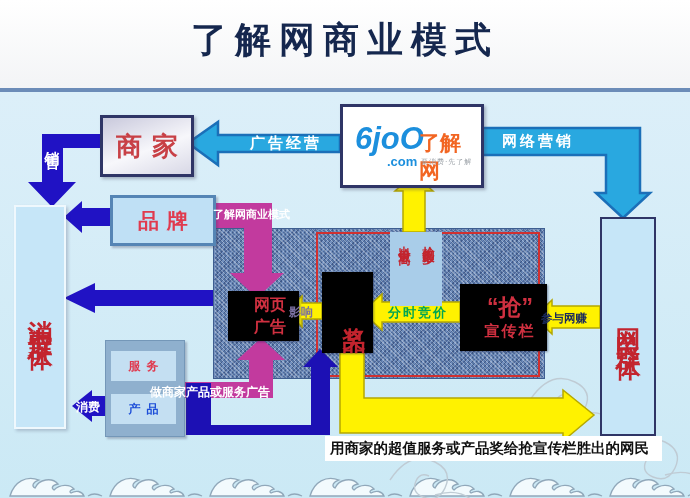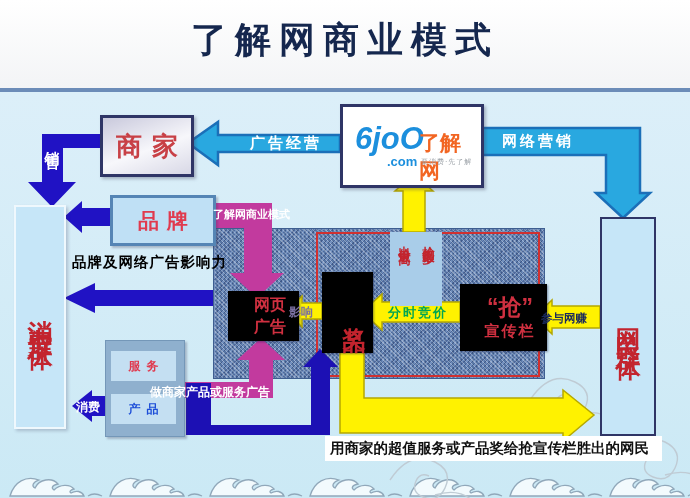--- a/index.html
+++ b/index.html
@@ -191,18 +191,17 @@
   <div class="albl w sales-lbl" style="left:42px;top:139px;">销售</div>
   <div class="albl w" style="left:250px;top:134px;font-size:15px;letter-spacing:3px;">广告经营</div>
   <div class="albl w" style="left:502px;top:132px;font-size:15px;letter-spacing:3px;">网络营销</div>
   <div class="albl w" style="left:213px;top:207px;font-size:11px;">了解网商业模式</div>
   <div class="albl" style="left:289px;top:304px;font-size:12px;color:#7A6FA0;">影响</div>
   <div class="albl" style="left:388px;top:304px;font-size:13px;color:#00A651;letter-spacing:2px;">分时竞价</div>
   <div class="albl" style="left:541px;top:311px;font-size:11.5px;color:#1A2A5C;">参与网赚</div>
   <div class="albl w" style="left:150px;top:384px;font-size:12px;">做商家产品或服务广告</div>
   <div class="albl w" style="left:76px;top:399px;font-size:12px;">消费</div>
 
-  <div class="albl note-influence" style="left:72px;top:253px;">品牌及网络广告影响力</div>
   <div class="abs annotation" style="left:325px;top:436px;width:332px;height:25px;">
     <span>用商家的超值服务或产品奖给抢宣传栏胜出的网民</span>
   </div>
 
 </div>
 
 </body></html>

